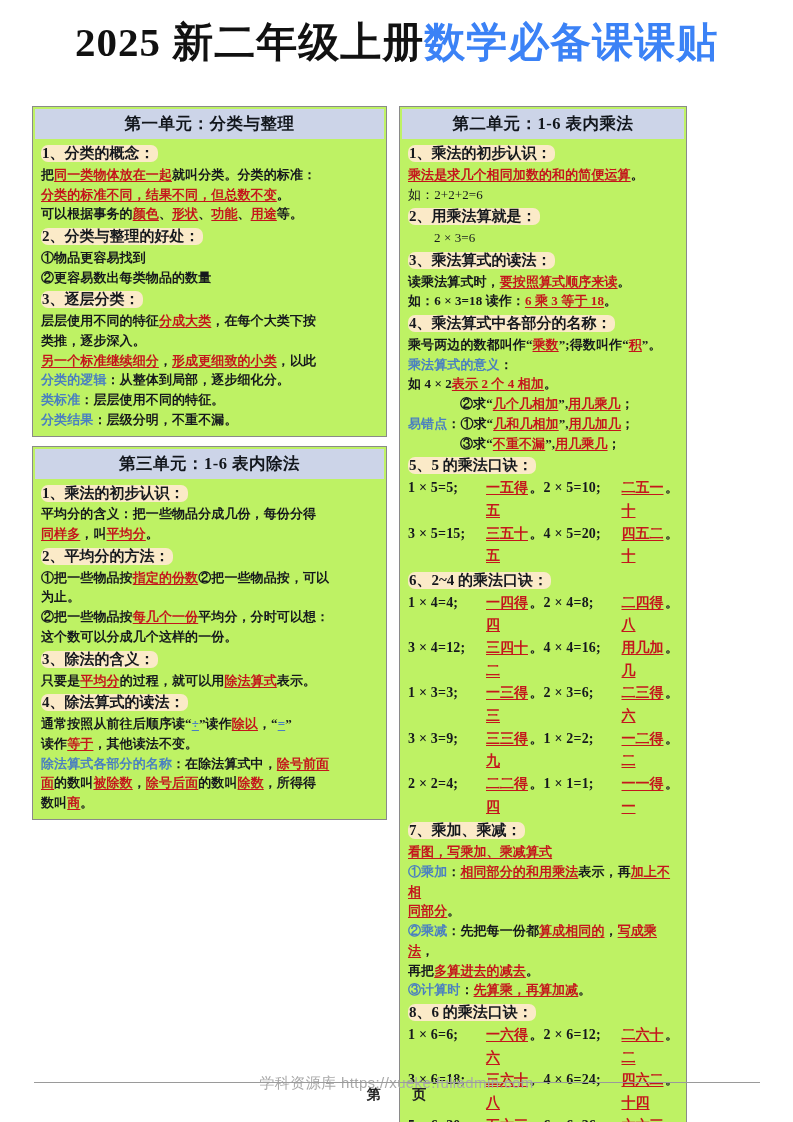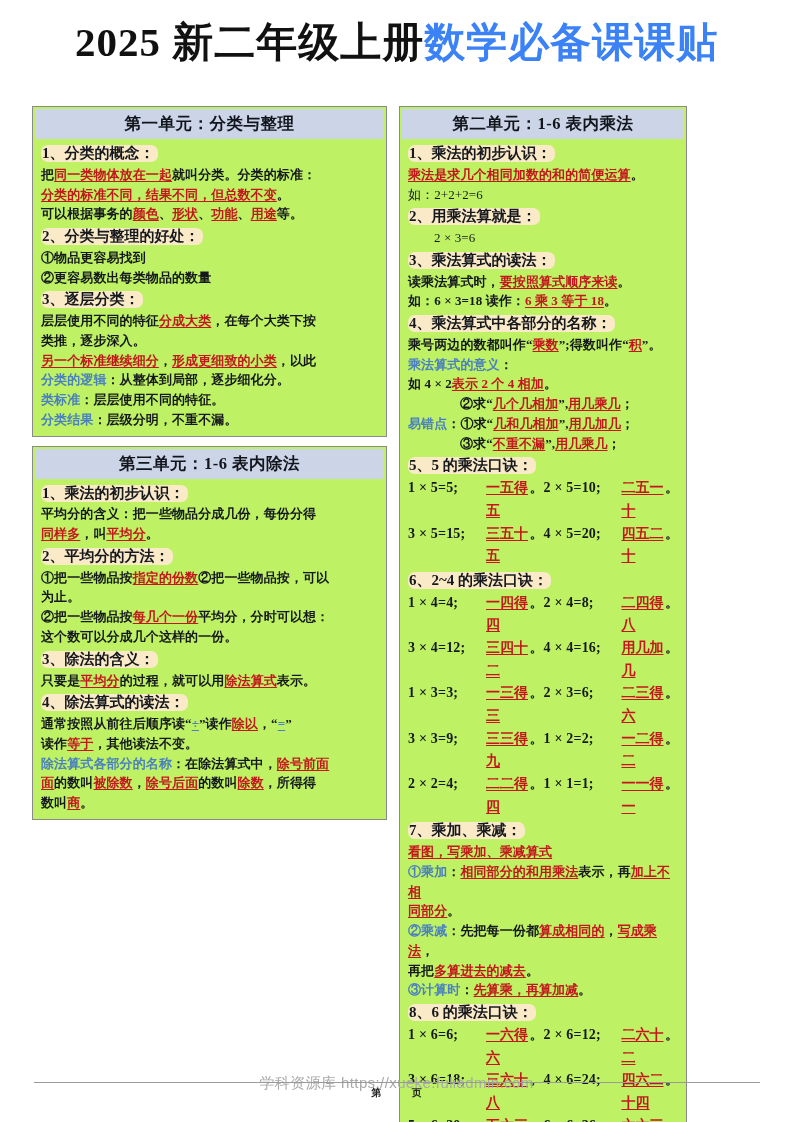--- a/index.html
+++ b/index.html
@@ -134,21 +134,21 @@
     width: 726px;
     height: 1px;
     background: #9a9a9a;
   }
   .footer-page {
     position: absolute;
     left: 0;
     top: 1086px;
     width: 793px;
     text-align: center;
-    font-size: 10px;
+    font-size: 14px;
     color: #222222;
     font-weight: bold;
     letter-spacing: 14px;
     text-indent: 14px;
   }
 </style>
 </head>
 <body>
 
 <div class="title-bar">

